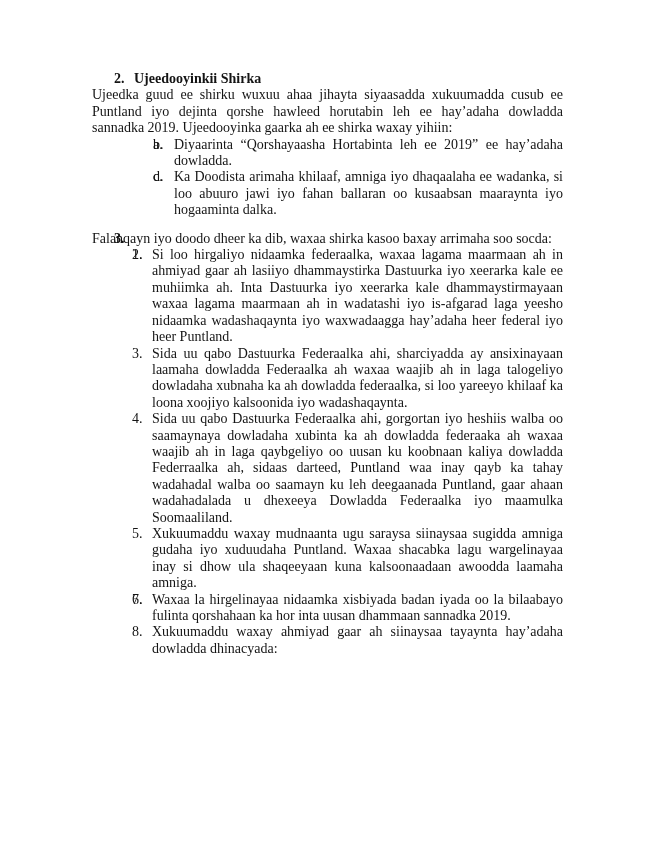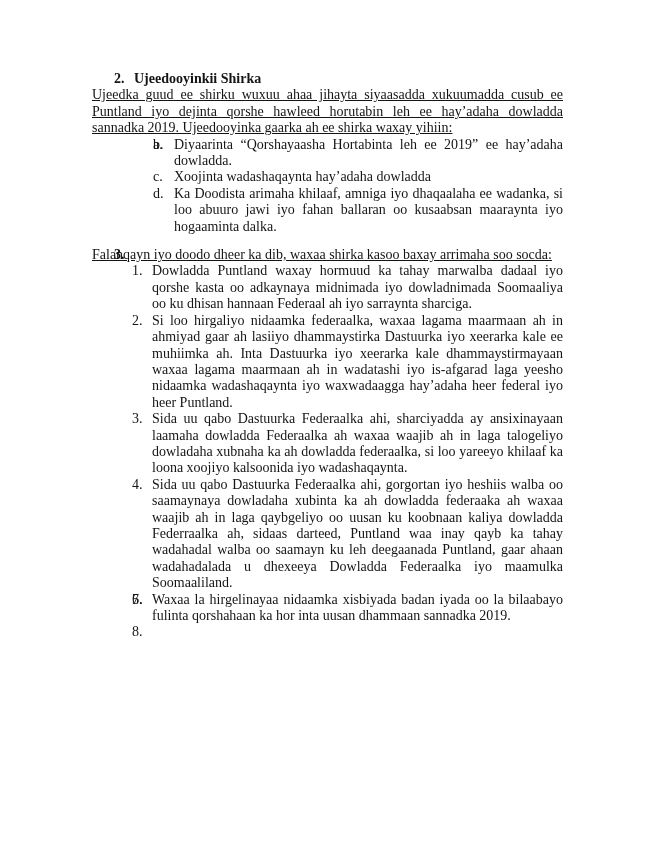--- a/index.html
+++ b/index.html
@@ -30,21 +30,20 @@
     font-weight: bold;
     text-align: left;
   }
   .heading .marker {
     position: absolute;
     left: 22px;
     top: 0;
   }
   .para {
     text-align: justify;
-    text-decoration: underline;
   }
   .alpha-item {
     position: relative;
     padding-left: 82px;
     text-align: justify;
   }
   .alpha-item .marker {
     position: absolute;
     left: 61px;
     top: 0;
@@ -78,59 +77,59 @@
 
       <div class="alpha-item">
         <span class="marker">a.</span>
       </div>
       <div class="alpha-item">
         <span class="marker">b.</span>
         <span>Diyaarinta “Qorshayaasha Hortabinta leh ee 2019” ee hay’adaha dowladda.</span>
       </div>
       <div class="alpha-item">
         <span class="marker">c.</span>
-        <span>Xoojinta wadashaqaynta hay’adaha dowladda</span>
       </div>
       <div class="alpha-item">
         <span class="marker">d.</span>
         <span>Ka Doodista arimaha khilaaf, amniga iyo dhaqaalaha ee wadanka, si loo abuuro jawi iyo fahan ballaran oo kusaabsan maaraynta iyo hogaaminta dalka.</span>
       </div>
     </div>
 
     <div class="section section-3">
       <div class="heading">
         <span class="marker">3.</span>
       </div>
       <div class="para">Falanqayn iyo doodo dheer ka dib, waxaa shirka kasoo baxay arrimaha soo socda:</div>
 
       <div class="num-item">
         <span class="marker">1.</span>
-        <span>Dowladda Puntland waxay hormuud ka tahay marwalba dadaal iyo qorshe kasta oo adkaynaya midnimada iyo dowladnimada Soomaaliya oo ku dhisan hannaan Federaal ah iyo sarraynta sharciga.</span>
       </div>
       <div class="num-item">
         <span class="marker">2.</span>
         <span>Si loo hirgaliyo nidaamka federaalka, waxaa lagama maarmaan ah in ahmiyad gaar ah lasiiyo dhammaystirka Dastuurka iyo xeerarka kale ee muhiimka ah. Inta Dastuurka iyo xeerarka kale dhammaystirmayaan waxaa lagama maarmaan ah in wadatashi iyo is-afgarad laga yeesho nidaamka wadashaqaynta iyo waxwadaagga hay’adaha heer federal iyo heer Puntland.</span>
       </div>
       <div class="num-item">
         <span class="marker">3.</span>
         <span>Sida uu qabo Dastuurka Federaalka ahi, sharciyadda ay ansixinayaan laamaha dowladda Federaalka ah waxaa waajib ah in laga talogeliyo dowladaha xubnaha ka ah dowladda federaalka, si loo yareeyo khilaaf ka loona xoojiyo kalsoonida iyo wadashaqaynta.</span>
       </div>
       <div class="num-item">
         <span class="marker">4.</span>
         <span>Sida uu qabo Dastuurka Federaalka ahi, gorgortan iyo heshiis walba oo saamaynaya dowladaha xubinta ka ah dowladda federaaka ah waxaa waajib ah in laga qaybgeliyo oo uusan ku koobnaan kaliya dowladda Federraalka ah, sidaas darteed, Puntland waa inay qayb ka tahay wadahadal walba oo saamayn ku leh deegaanada Puntland, gaar ahaan wadahadalada u dhexeeya Dowladda Federaalka iyo maamulka Soomaaliland.</span>
       </div>
       <div class="num-item">
         <span class="marker">5.</span>
+        <span>Xukuumaddu waxay mudnaanta ugu saraysa siinaysaa sugidda amniga gudaha iyo xuduudaha Puntland. Waxaa shacabka lagu wargelinayaa inay si dhow ula shaqeeyaan kuna kalsoonaadaan awoodda laamaha amniga.</span>
       </div>
       <div class="num-item">
         <span class="marker">6.</span>
       </div>
       <div class="num-item">
         <span class="marker">7.</span>
         <span>Waxaa la hirgelinayaa nidaamka xisbiyada badan iyada oo la bilaabayo fulinta qorshahaan ka hor inta uusan dhammaan sannadka 2019.</span>
       </div>
       <div class="num-item">
         <span class="marker">8.</span>
+        <span>Xukuumaddu waxay ahmiyad gaar ah siinaysaa tayaynta hay’adaha dowladda dhinacyada:</span>
       </div>
     </div>
 
   </div>
 </div>
 
 </body></html>

